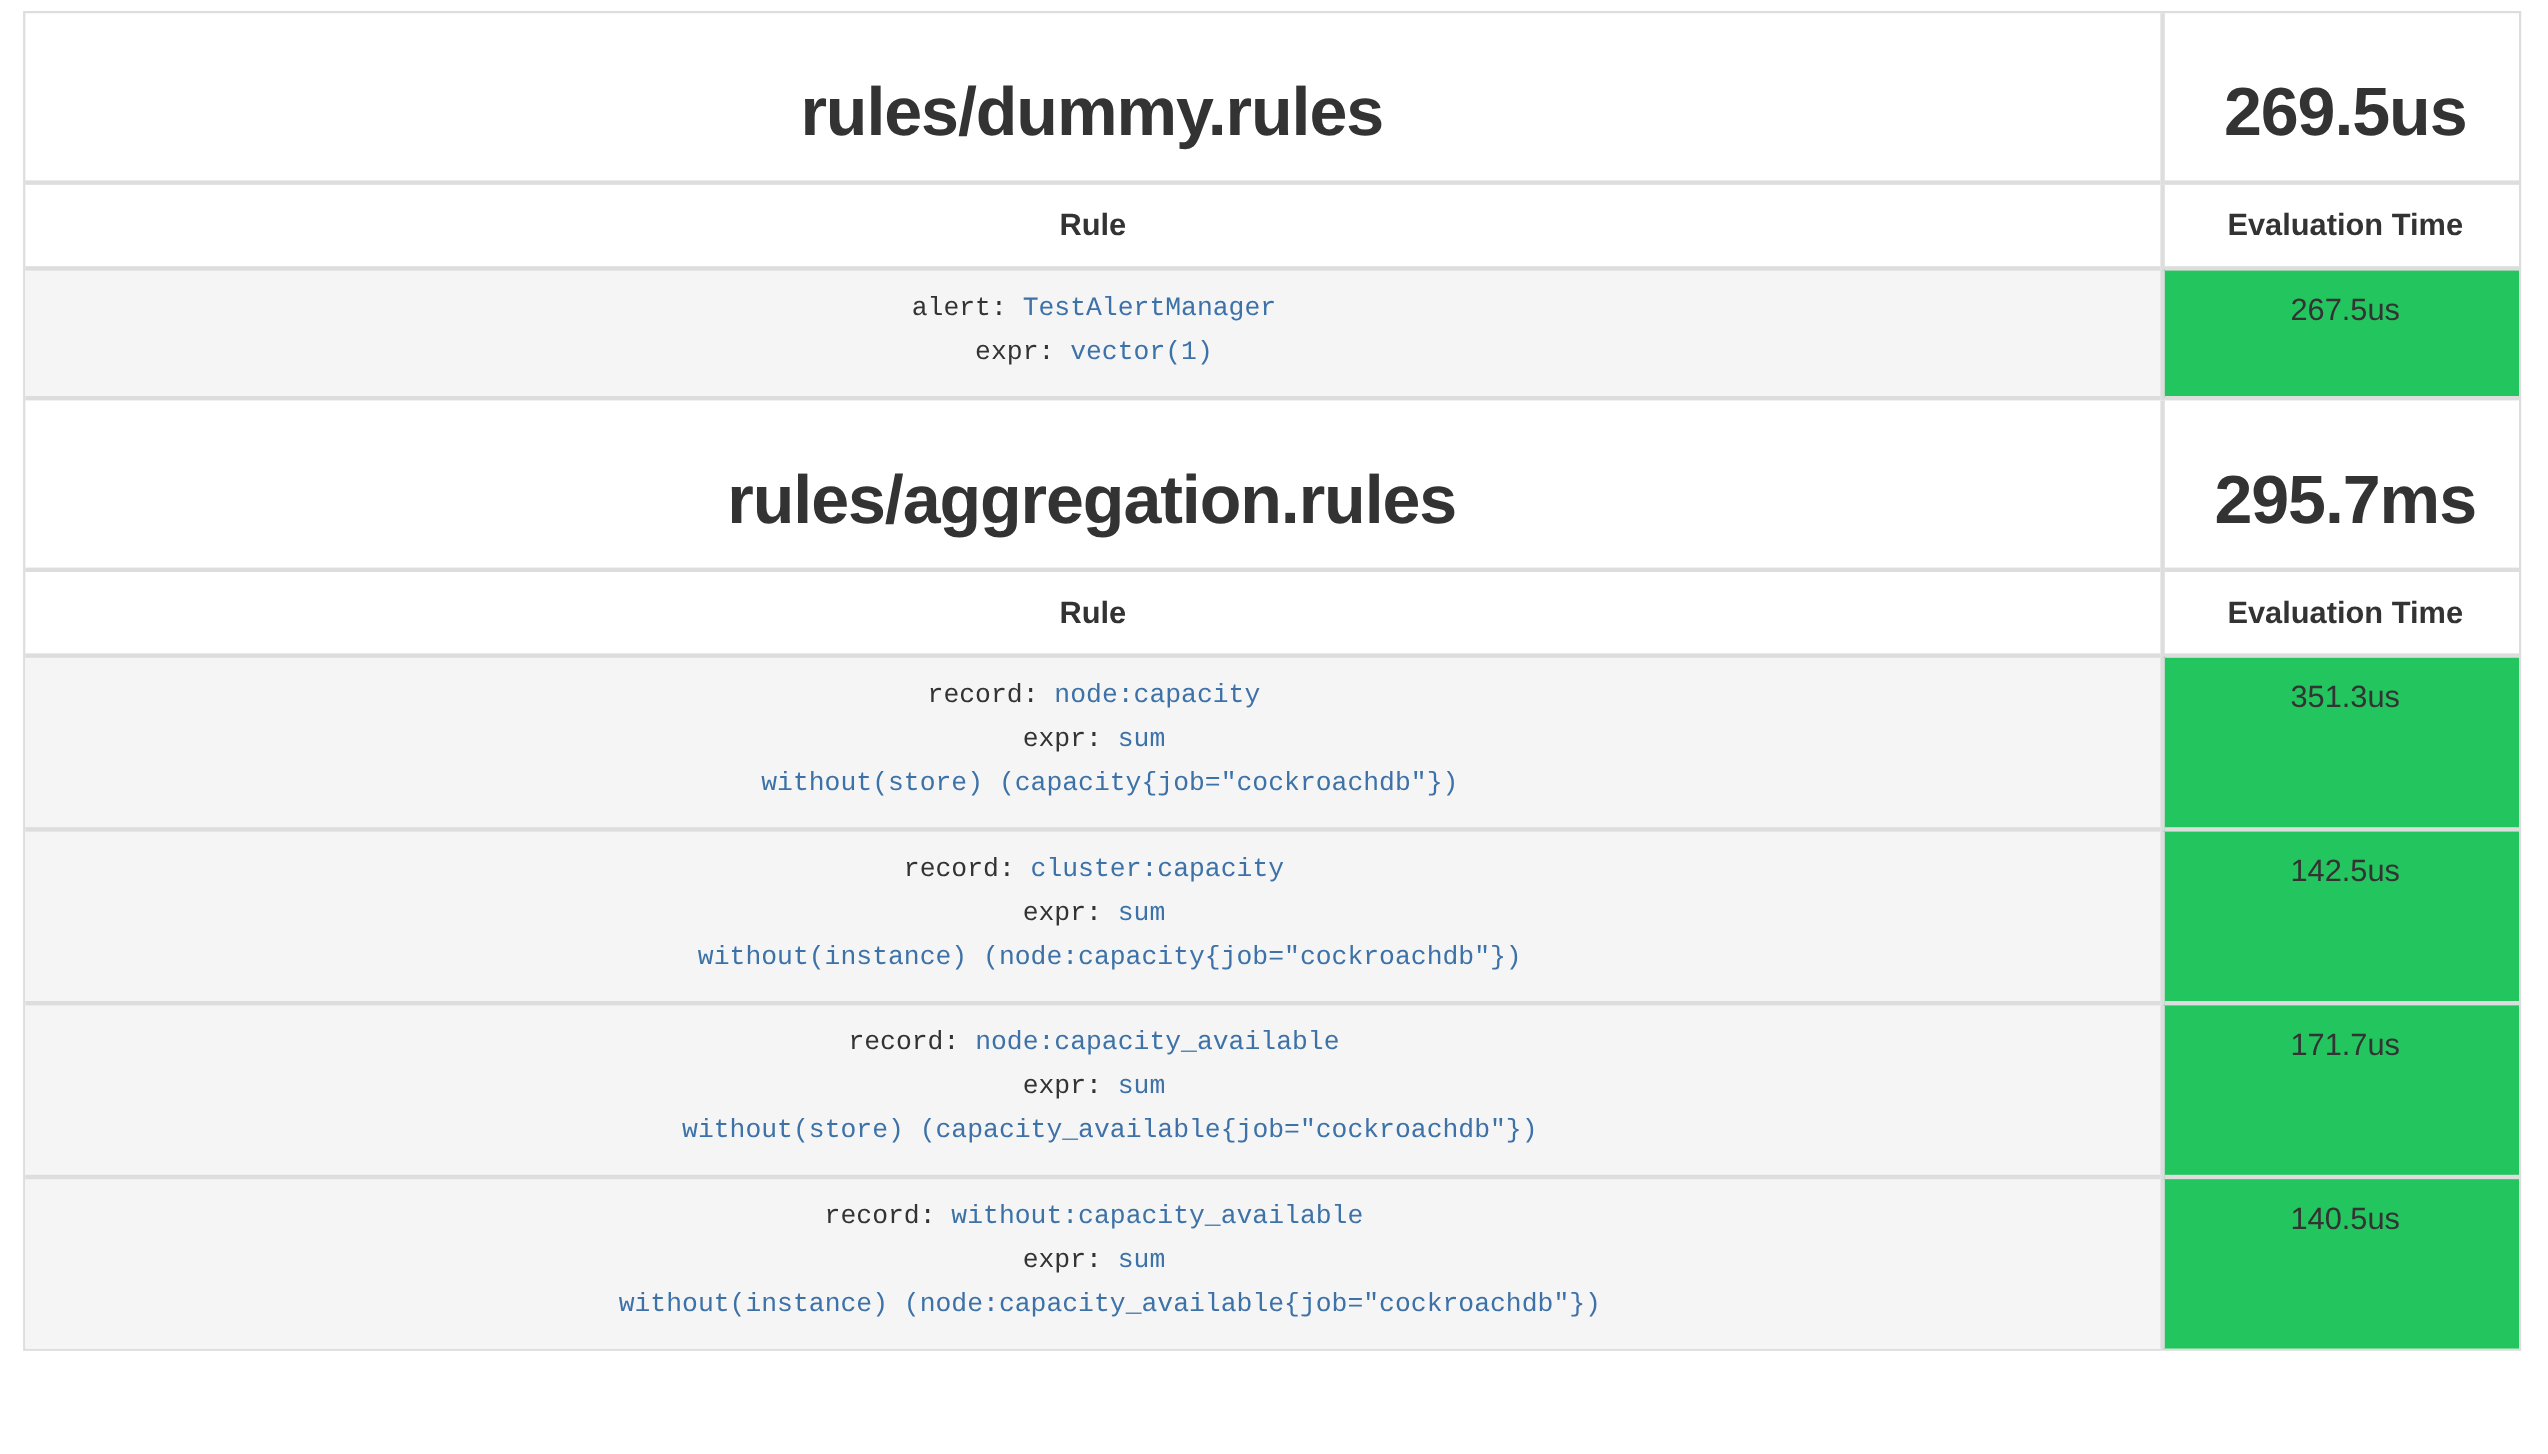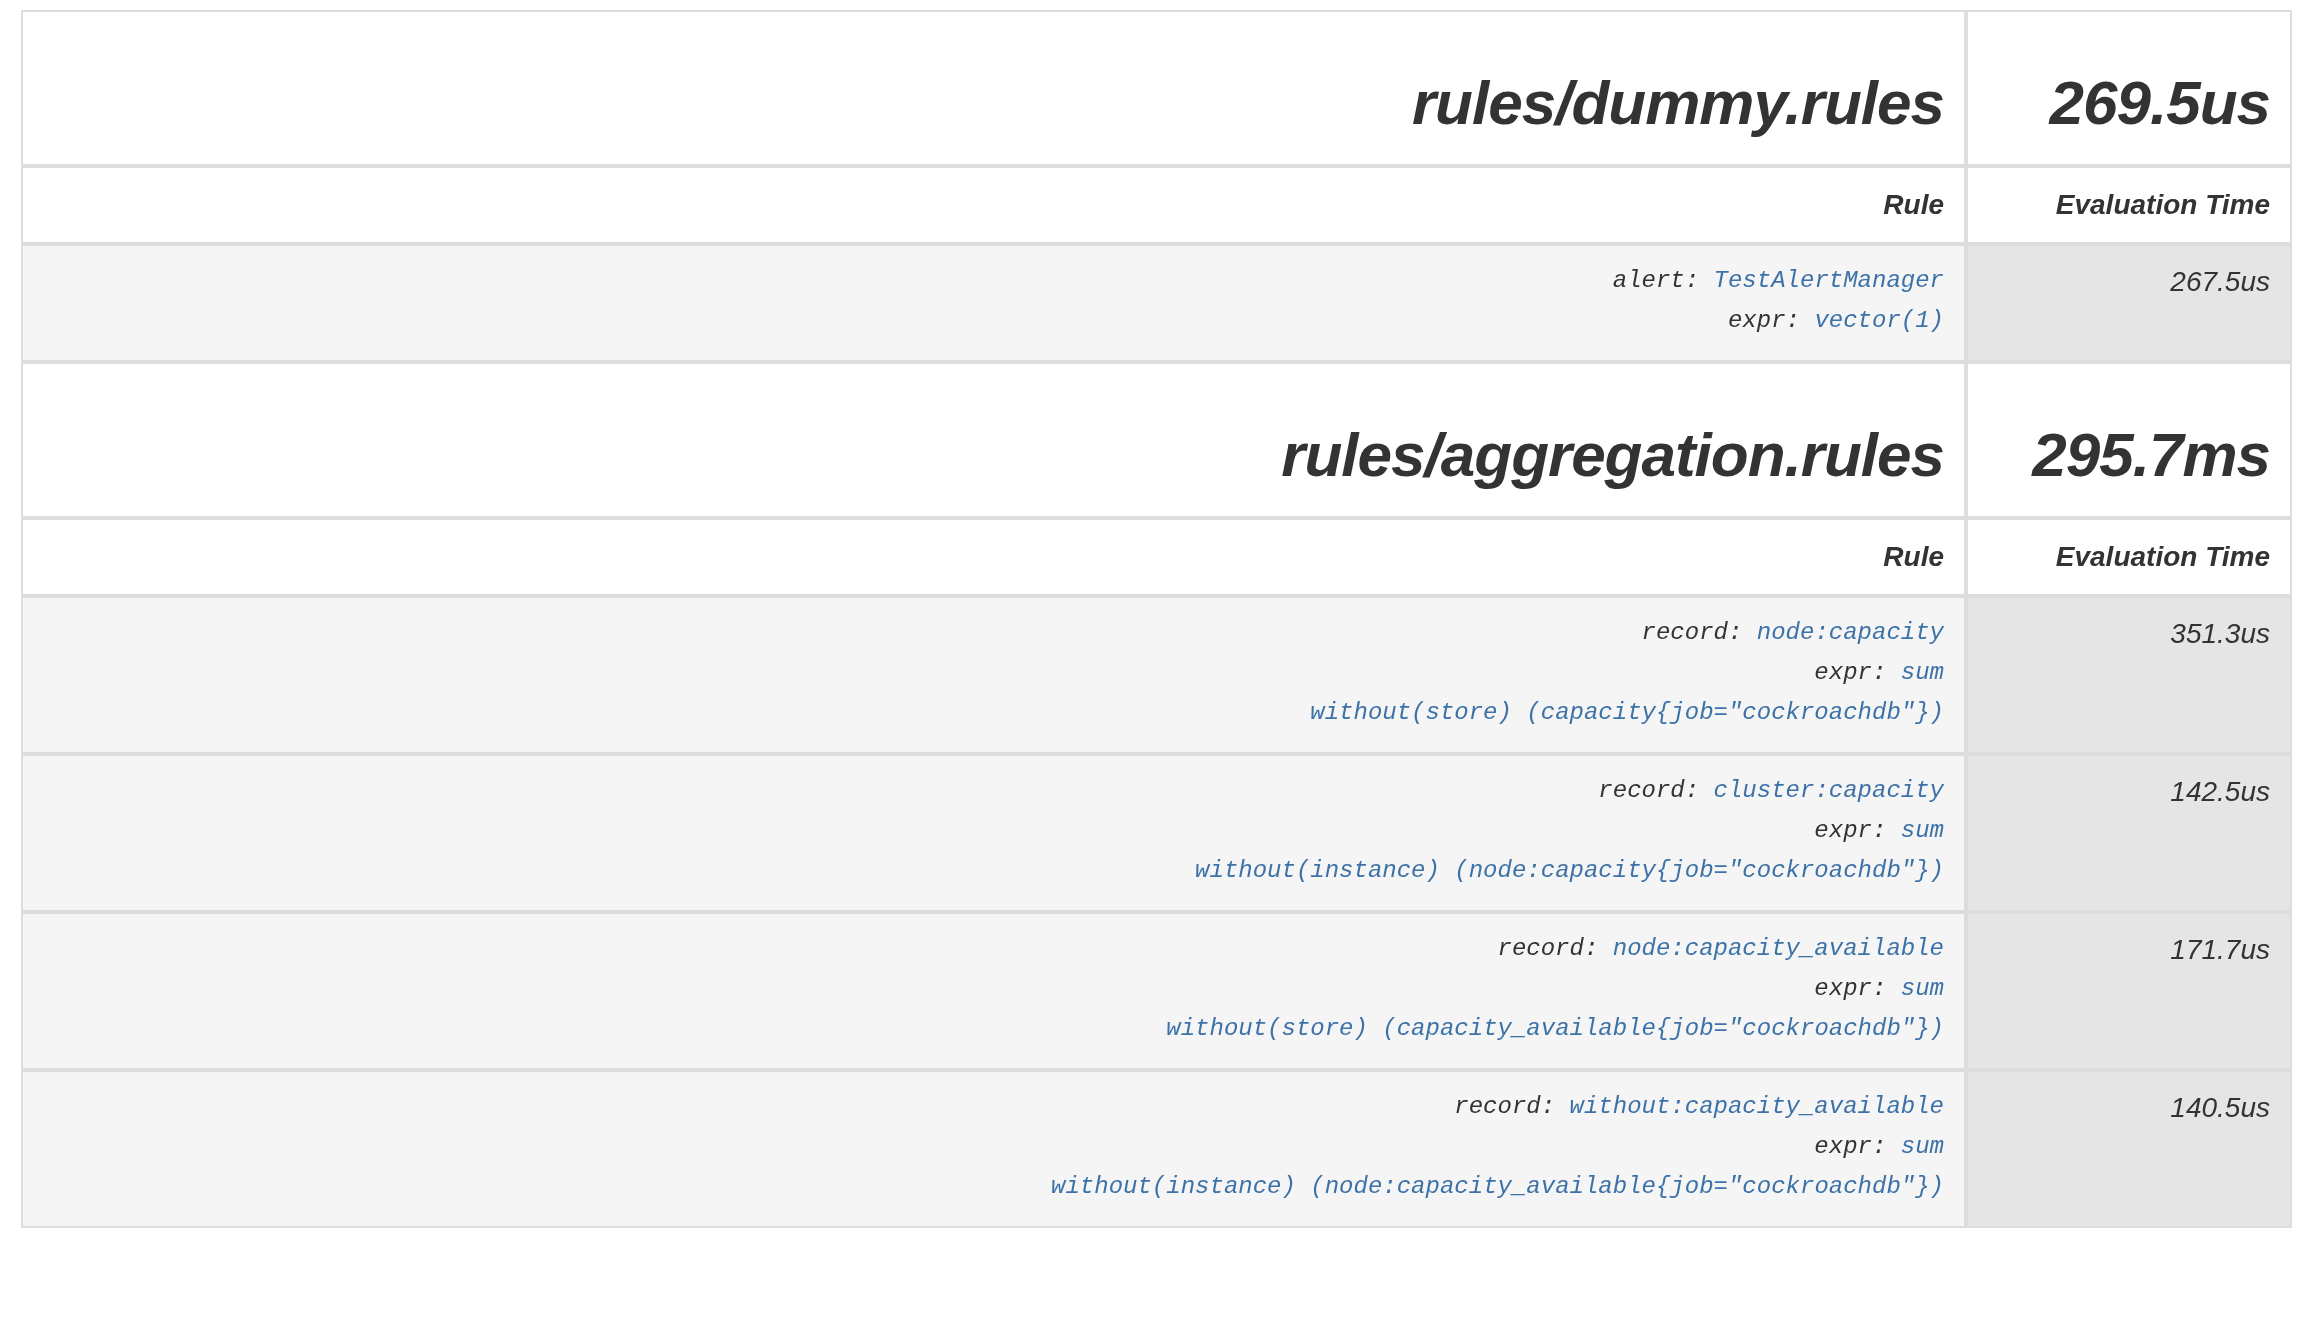--- a/index.html
+++ b/index.html
@@ -20,21 +20,21 @@
     letter-spacing:-1px;color:var(--text);
     margin:6px 0 22px 2px;
   }
   .table-frame{border:2px solid var(--border);}
   table.rules-table{
     width:100%;
     border-collapse:collapse;
     table-layout:fixed;
   }
   col.c-eval{width:324px;}
-  td,th{vertical-align:top;text-align:right;font-style:italic;}
+  td,th{vertical-align:top;text-align:center;}
   tr + tr > td, tr + tr > th{border-top:4px solid var(--border);}
   .ecol{border-left:4px solid var(--border);margin-top:23px;}
   
   .g-name{padding:56px 20px 26px 18px;}
   .g-eval{padding:56px 20px 26px 26px;}
   .gtxt{
     font-size:62px;line-height:70px;font-weight:700;
     letter-spacing:-1px;color:var(--text);white-space:nowrap;
   }
   
@@ -45,21 +45,21 @@
   pre.rule-pre{
     margin:0;
     font-family:"Liberation Mono","DejaVu Sans Mono",monospace;
     font-size:24px;line-height:40px;color:var(--text);
     white-space:pre;
   }
   pre.rule-pre .k{color:var(--text);}
   pre.rule-pre a.v{color:var(--link);text-decoration:none;cursor:pointer;}
   td.eval-cell{
     padding:17px 20px 17px 26px;
-    font-size:28px;line-height:38px;background:#e5e5e5;
+    font-size:28px;line-height:38px;background:#22c55e;
   }
 </style>
 </head>
 <body>
 
 <div class="wrap">
   <div class="table-frame">
     <table class="rules-table">
       <colgroup>
           <col class="c-rule">

